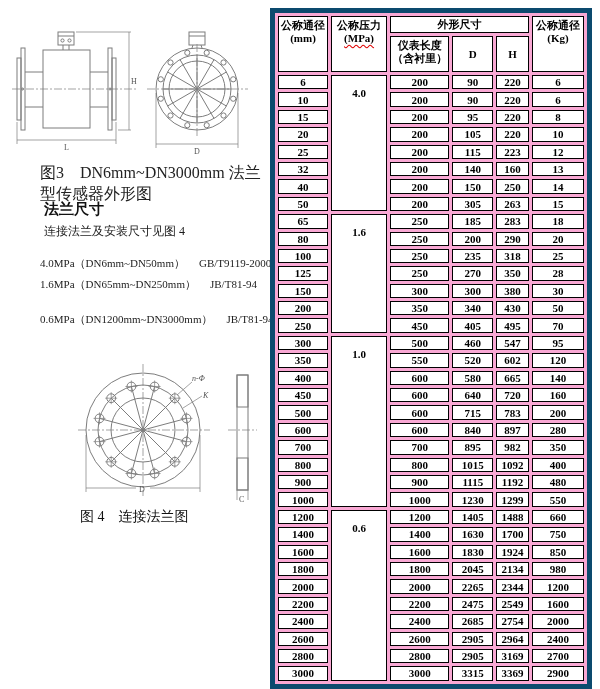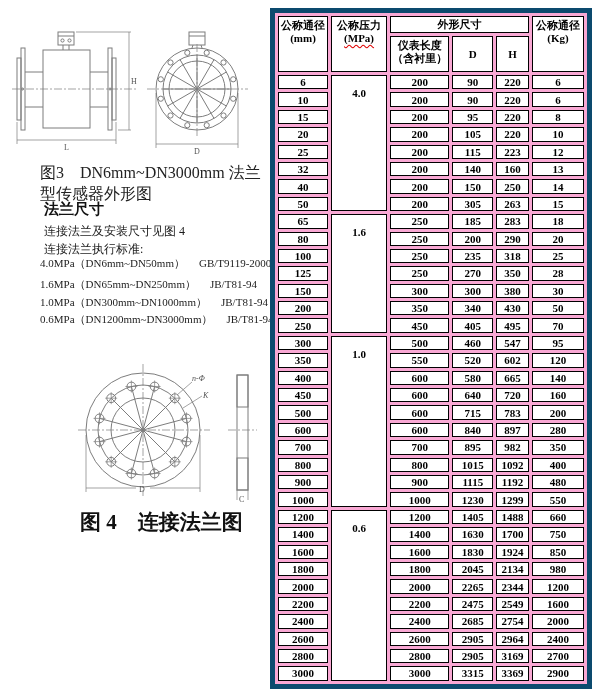--- a/index.html
+++ b/index.html
@@ -14,21 +14,21 @@
   svg .cl{stroke-dasharray:8 2 2 2;stroke-width:0.7;}
   svg .thin{stroke-width:0.7;}
   svg text{stroke:none;fill:#555;font-size:8px;font-family:"Liberation Serif",serif;}
   .fig3-caption{position:absolute;left:40px;top:163px;width:230px;font-size:16px;color:#222;}
   .flange-heading{position:absolute;left:44px;top:200px;font-size:15px;font-weight:bold;color:#111;}
   .flange-intro{position:absolute;left:44px;top:223px;font-size:12px;}
   .flange-std-title{position:absolute;left:44px;top:241px;font-size:12px;}
   .spec-line{position:absolute;left:40px;font-size:11px;white-space:nowrap;color:#222;}
   .spec-line .std{margin-left:14px;}
   .spec-0{top:256px;} .spec-1{top:277px;} .spec-2{top:295px;} .spec-3{top:312px;}
-  .fig4-caption{position:absolute;left:80px;top:508px;font-size:21px;font-weight:bold;color:#111;}
+  .fig4-caption{position:absolute;left:80px;top:508px;font-size:14px;font-weight:normal;color:#111;}
 
   
   .dim-table{position:absolute;left:270px;top:8px;width:322px;border-collapse:separate;border-spacing:3px;border:5px solid #0c4a6e;table-layout:fixed;background:#f9a8d4;}
   .dim-table th,.dim-table td{border:1px solid #000;text-align:center;vertical-align:middle;font-weight:bold;font-size:11px;padding:0;background:#fff;color:#000;}
   .dim-table thead th{line-height:13px;}
   .dim-table th.group{height:15px;line-height:15px;text-align:center;}
   .dim-table th.two-line{vertical-align:top;padding-top:2px;}
   .dim-table th.sub{height:32px;}
   .dim-table th.sub.two-line{vertical-align:top;}
   .dim-table tbody td{height:12.4px;line-height:12px;}
@@ -112,24 +112,22 @@
     <line class="thin" x1="156" y1="85" x2="156" y2="140"></line>
     <line class="thin" x1="238" y1="85" x2="238" y2="140"></line>
     <line class="thin" x1="156" y1="136" x2="238" y2="136"></line>
     <text x="194" y="146">D</text>
   </svg>
 
   <div class="fig3-caption">图3　DN6mm~DN3000mm 法兰型传感器外形图</div>
 
   <div class="flange-heading">法兰尺寸</div>
   <div class="flange-intro">连接法兰及安装尺寸见图 4</div>
-  <div class="flange-std-title">连接法兰执行标准:</div>
   <div class="spec-line spec-0"><span>4.0MPa（DN6mm~DN50mm）</span><span class="std">GB/T9119-2000</span></div>
   <div class="spec-line spec-1"><span>1.6MPa（DN65mm~DN250mm）</span><span class="std">JB/T81-94</span></div>
-  <div class="spec-line spec-2"><span>1.0MPa（DN300mm~DN1000mm）</span><span class="std">JB/T81-94</span></div>
   <div class="spec-line spec-3"><span>0.6MPa（DN1200mm~DN3000mm）</span><span class="std">JB/T81-94</span></div>
 
   <svg class="fig-svg fig4-svg" viewBox="0 0 270 168">
     <defs>
       <pattern id="hatch4" width="5" height="5" patternUnits="userSpaceOnUse" patternTransform="rotate(45)">
         <line x1="0" y1="0" x2="0" y2="5" stroke="#7d7d7d" stroke-width="1"></line>
       </pattern>
     </defs>
     <line class="cl" x1="78" y1="90" x2="210" y2="90"></line>
     <line class="cl" x1="143" y1="24" x2="143" y2="156"></line>

